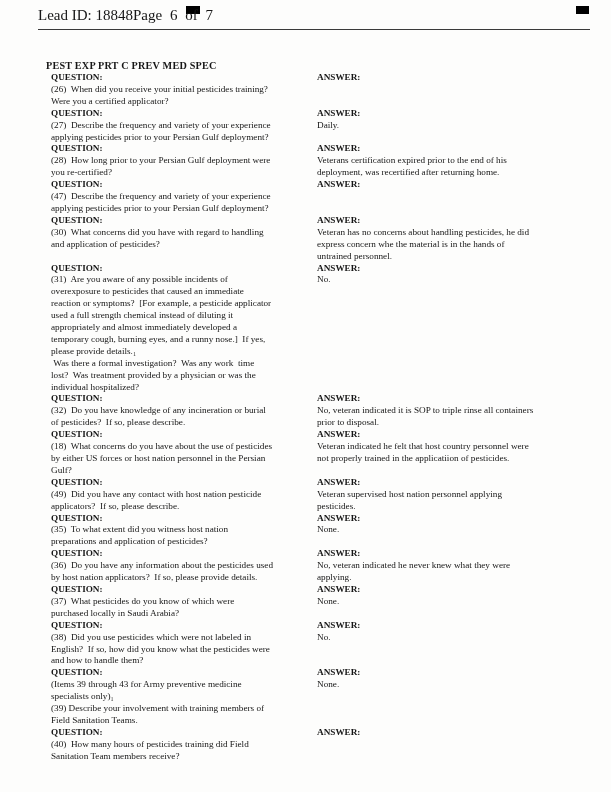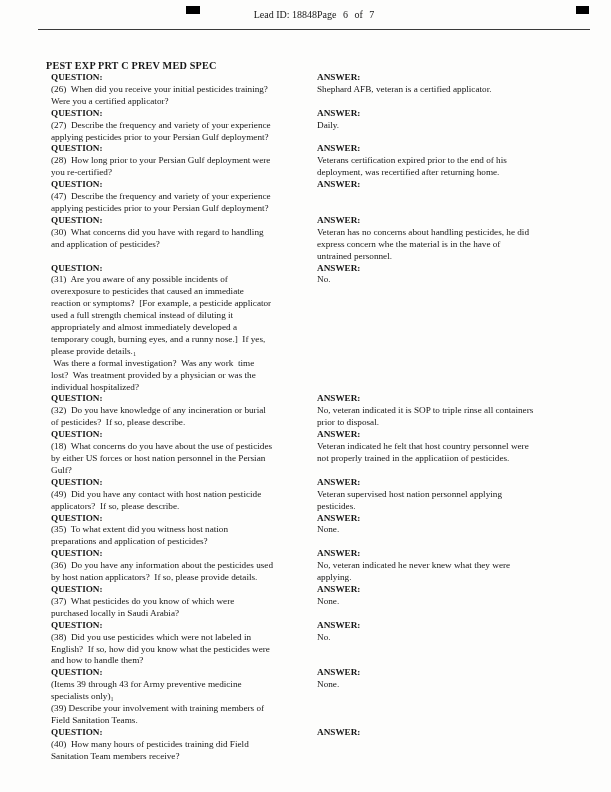--- a/index.html
+++ b/index.html
@@ -21,22 +21,22 @@
   .mark { position: absolute; background: #000; }
   .mark-1 { left: 186px; top: 6px; width: 14px; height: 8px; }
   .mark-2 { left: 576px; top: 6px; width: 13px; height: 8px; }
 
   .doc-header {
     position: absolute;
     left: 38px;
     right: 21px;
     top: 10px;
     display: flex;
-    justify-content: center;
-    font-size: 10px;
+    justify-content: flex-start;
+    font-size: 15px;
     line-height: 10px;
   }
   .page-num { word-spacing: 4px; }
 
   .header-rule {
     position: absolute;
     left: 38px;
     right: 21px;
     top: 29px;
     border-top: 1px solid #3a3a3a;
@@ -102,21 +102,20 @@
     <div class="doc-title">PEST EXP PRT C PREV MED SPEC</div>
     <div id="qa-list">
   <div class="qa-row">
     <div class="q-col">
       <div class="label q-label">QUESTION:</div>
       <div class="q-text">(26)  When did you receive your initial pesticides training?
 Were you a certified applicator?</div>
     </div>
     <div class="a-col">
       <div class="label a-label">ANSWER:</div>
-      <div class="a-text">Shephard AFB, veteran is a certified applicator.</div>
     </div>
   </div>
 
   <div class="qa-row">
     <div class="q-col">
       <div class="label q-label">QUESTION:</div>
       <div class="q-text">(27)  Describe the frequency and variety of your experience
 applying pesticides prior to your Persian Gulf deployment?</div>
     </div>
     <div class="a-col">
@@ -152,21 +151,21 @@
 
   <div class="qa-row">
     <div class="q-col">
       <div class="label q-label">QUESTION:</div>
       <div class="q-text">(30)  What concerns did you have with regard to handling
 and application of pesticides?</div>
     </div>
     <div class="a-col">
       <div class="label a-label">ANSWER:</div>
       <div class="a-text">Veteran has no concerns about handling pesticides, he did
-express concern whe the material is in the have of
+express concern whe the material is in the hands of
 untrained personnel.</div>
     </div>
   </div>
 
   <div class="qa-row">
     <div class="q-col">
       <div class="label q-label">QUESTION:</div>
       <div class="q-text">(31)  Are you aware of any possible incidents of
 overexposure to pesticides that caused an immediate
 reaction or symptoms?  [For example, a pesticide applicator

